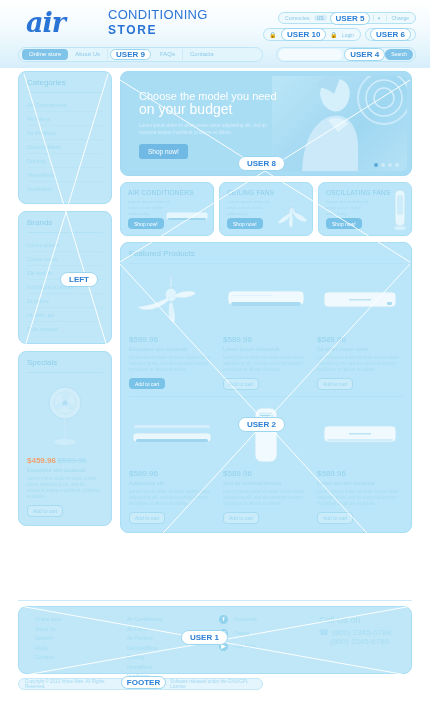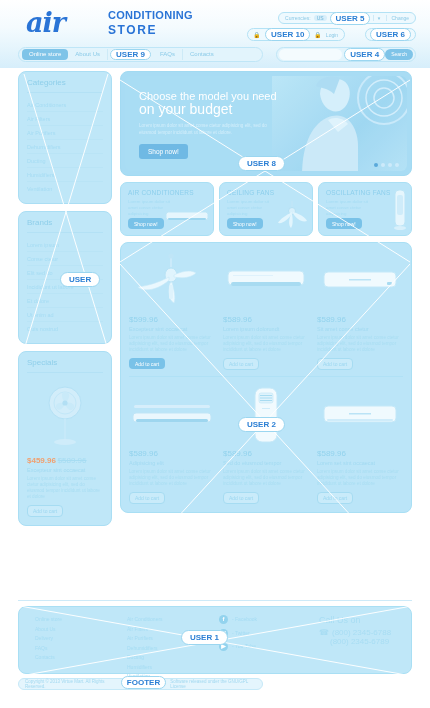--- a/index.html
+++ b/index.html
@@ -20,21 +20,21 @@
     background: linear-gradient(to bottom,#ffffff 0%,#f4fbfe 40%,#e3f4fc 75%,#d6eefb 100%);
   }
   .logo { position: absolute; left: 26px; top: 10px; display: flex; align-items: flex-end; gap: 41px; }
   .logo-air {
     font-family: "DejaVu Serif", serif;
     font-style: italic; font-weight: bold;
     font-size: 27px; color: #2a74d6; line-height: 26px;
     letter-spacing: -1px;
   }
   .logo-sub { margin-left: 2px; margin-bottom: 2px; color: #2a74d6; line-height: 8px; }
-  .logo-sub .l1 { font-size: 11px; letter-spacing: .3px; font-weight: bold; }
+  .logo-sub .l1 { font-size: 13px; letter-spacing: .3px; font-weight: normal; }
   .logo-sub .l2 { font-size: 12px; letter-spacing: 1.6px; font-weight: bold; margin-top: 7px; }
 
   
   .curr-row {
     position: absolute; right: 14px; top: 12px;
     display: flex; align-items: center; gap: 3px;
     border: 1px solid #b3e2f5; border-radius: 8px;
     padding: 1px 6px; background: #eef9fe; height: 12px;
   }
   .curr-row .lbl { color: #8cc9e6; font-size: 5px; }
@@ -43,21 +43,21 @@
   }
   .pill {
     background: #ffffff; border: 1px solid #9bd6f0; border-radius: 8px;
     color: #2b7fd4; font-weight: bold; font-size: 8px;
     padding: 0 5px; line-height: 11px; white-space: nowrap;
   }
   .caret { width: 10px; text-align: center; color: #8cc9e6; font-size: 5px; border-left: 1px solid #cfeaf7;}
   .chgbtn { color: #8cc9e6; font-size: 5px; border-left: 1px solid #cfeaf7; padding-left: 4px; }
 
   .acct-row {
-    position: absolute; right: 14px; top: 28px; display: flex; align-items: center; gap: 20px;
+    position: absolute; right: 14px; top: 28px; display: flex; align-items: center; gap: 4px;
   }
   .acct-box {
     display: flex; align-items: center; gap: 4px;
     border: 1px solid #b3e2f5; border-radius: 8px; background: #eef9fe;
     padding: 1px 6px; height: 13px;
   }
   .acct-box .lock { color: #9ad3ec; font-size: 6px; }
   .acct-box .lbl { color: #8cc9e6; font-size: 5px; }
   .acct-box2 {
     border: 1px solid #b3e2f5; border-radius: 8px; background: #eef9fe;
@@ -365,20 +365,21 @@
           <svg style="position:absolute;right:4px;bottom:4px" width="14" height="42" viewBox="0 0 14 42">
             <rect x="2" y="1" width="10" height="36" rx="4" fill="#e6f6fd" stroke="#bde5f7"></rect>
             <rect x="4" y="6" width="6" height="20" rx="2" fill="#cfecfa"></rect>
             <ellipse cx="7" cy="39" rx="6" ry="2" fill="#d8f0fb"></ellipse>
           </svg>
           <span class="btn-solid">Shop now!</span>
         </div>
       </div>
 
       <div class="featured">
+        <div class="panel-title">Featured Products</div>
 
         <div class="prow">
           <div class="pcell">
             <div class="pimg">
               <svg width="72" height="58" viewBox="0 0 72 58">
                 <rect x="34" y="2" width="2" height="12" fill="#cbeafa"></rect>
                 <circle cx="35" cy="3" r="2.5" fill="#bfe5f7"></circle>
                 <ellipse cx="35" cy="22" rx="6" ry="7" fill="#e0f4fd" stroke="#b9e3f6"></ellipse>
                 <path d="M33 24 C22 30 10 33 2 34 C8 40 24 36 33 27Z" fill="#eaf8fe" stroke="#c8e9f8" stroke-width=".6"></path>
                 <path d="M38 24 C48 26 56 24 60 20 C54 16 44 19 38 22Z" fill="#eaf8fe" stroke="#c8e9f8" stroke-width=".6"></path>
@@ -526,18 +527,18 @@
         <line x1="120" y1="80" x2="410" y2="262"></line>
         <line x1="410" y1="80" x2="120" y2="262"></line>
         <line x1="120" y1="264" x2="410" y2="580"></line>
         <line x1="410" y1="264" x2="120" y2="580"></line>
         <line x1="24" y1="74" x2="108" y2="350"></line>
         <line x1="108" y1="74" x2="24" y2="350"></line>
         <line x1="20" y1="606" x2="412" y2="676"></line>
         <line x1="412" y1="606" x2="20" y2="676"></line>
       </g>
     </svg>
-    <span class="tag" style="left:60px;top:272px">USER</span>
+    <span class="tag" style="left:60px;top:272px">LEFT</span>
     <span class="tag" style="left:238px;top:156px">USER 8</span>
     <span class="tag" style="left:238px;top:417px">USER 2</span>
     <span class="tag" style="left:181px;top:630px">USER 1</span>
   </div>
 </div>
 
 </body></html>

